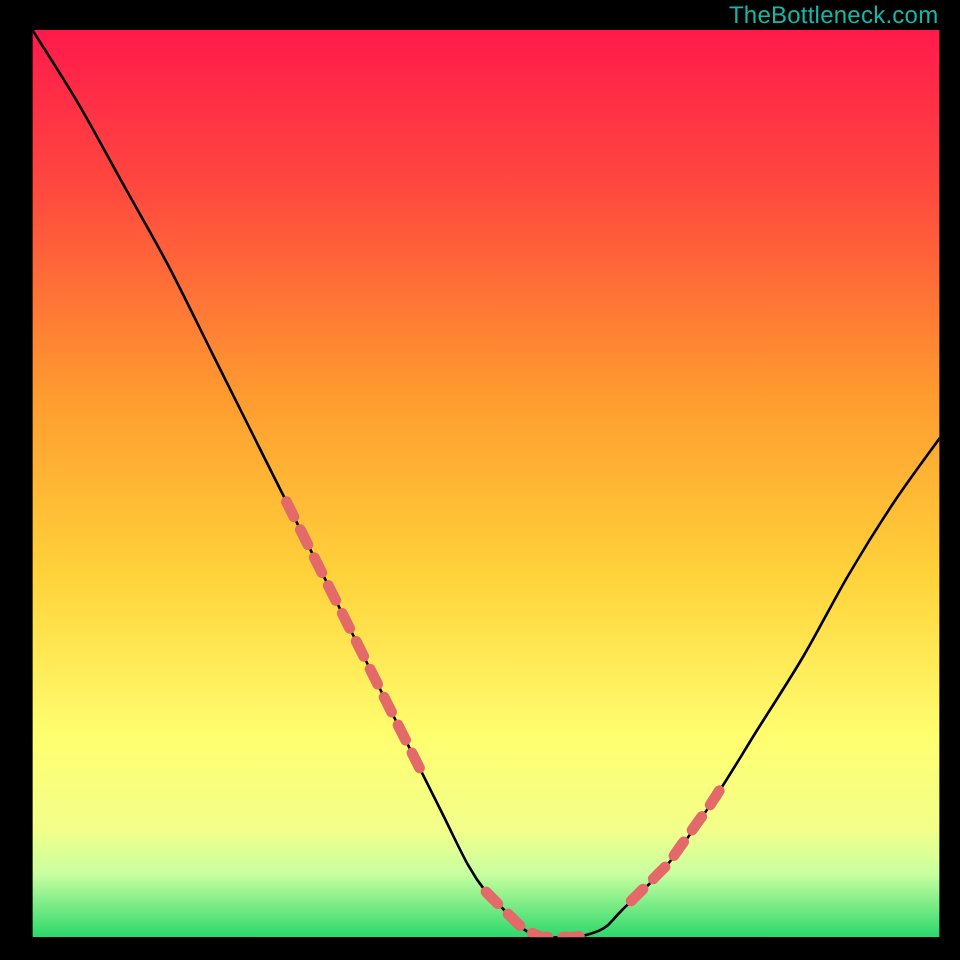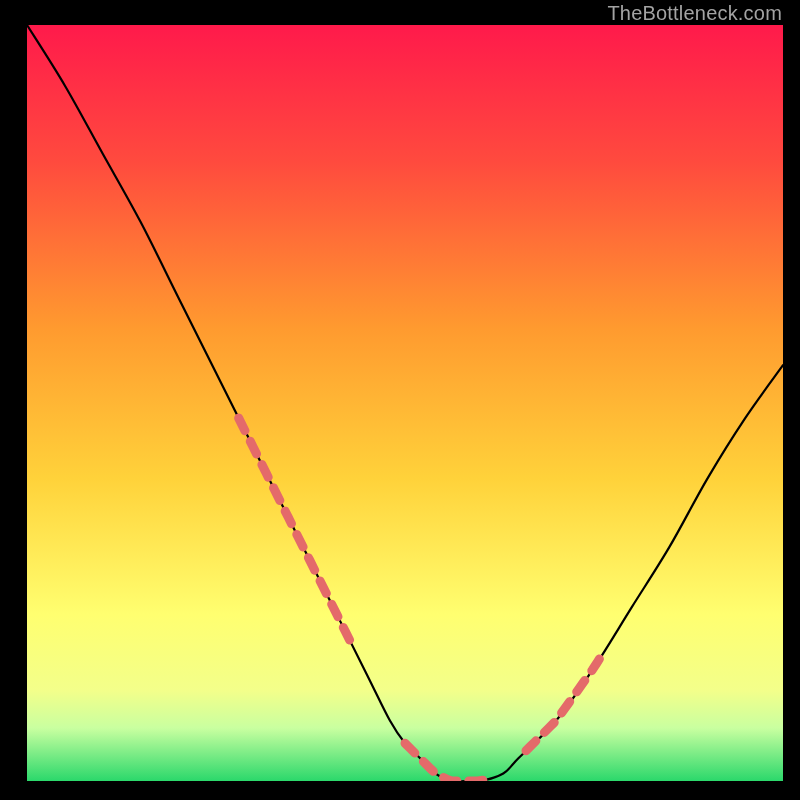--- a/index.html
+++ b/index.html
@@ -23,21 +23,21 @@
     position: absolute;
     left: 27px;
     top: 25px;
     width: 756px;
     height: 756px;
   }
   .watermark {
     position: absolute;
     top: 2px;
     right: 18px;
-    color: #a3a3a3;
+    color: #14b8a6;
     font-size: 20px;
     font-weight: 500;
     letter-spacing: 0.2px;
     font-family: Arial, Helvetica, sans-serif;
   }
 </style>
 </head>
 <body>
 
 <div class="frame">

